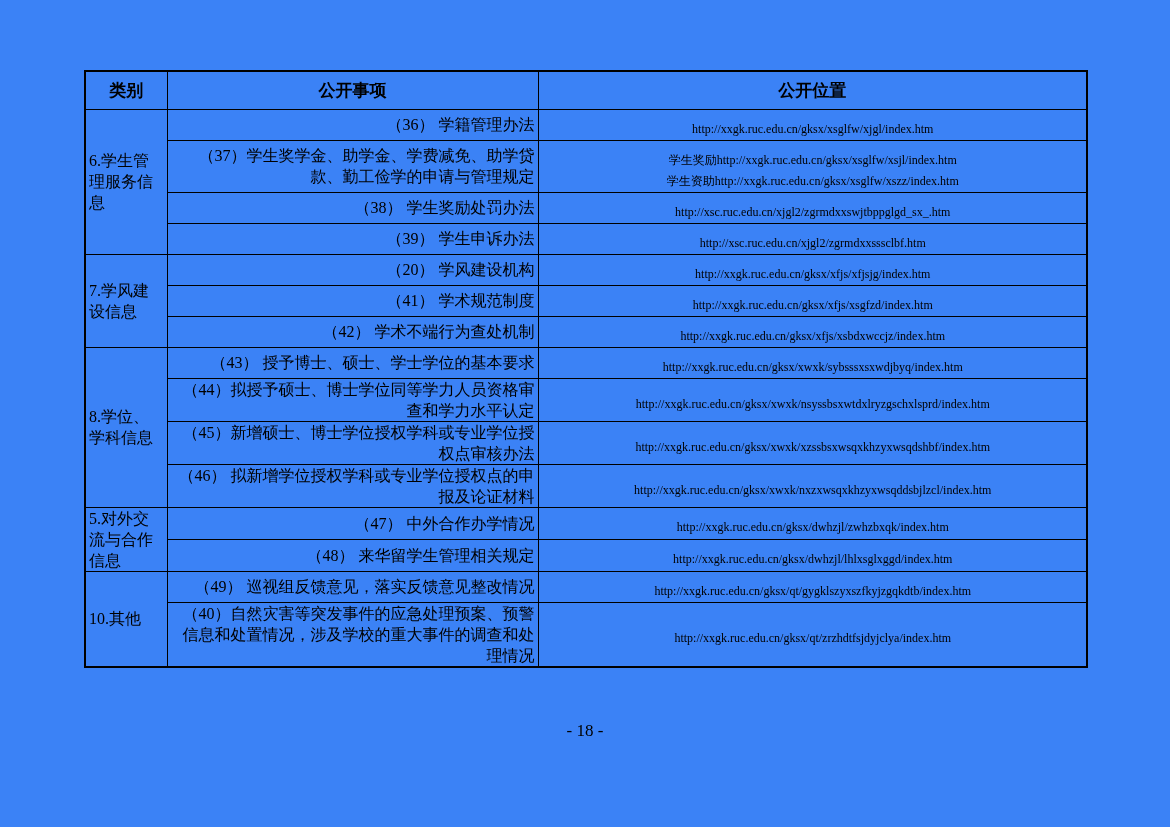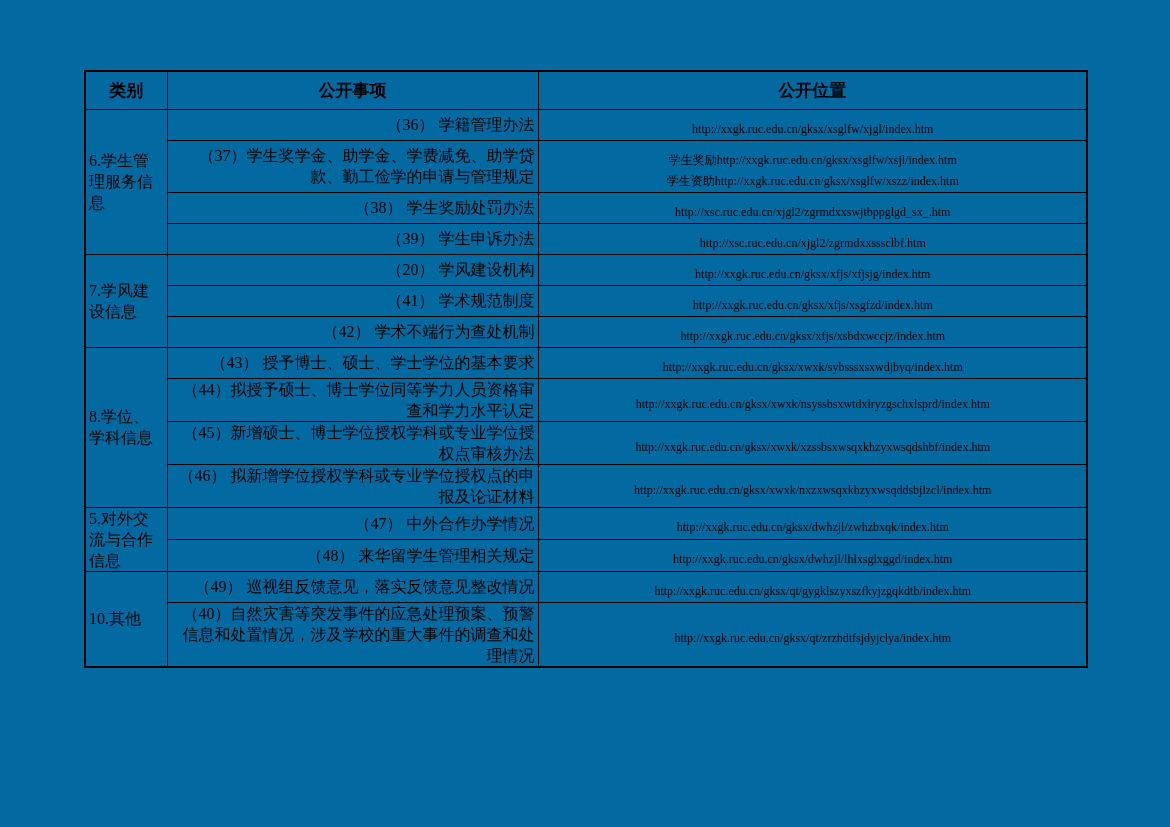--- a/index.html
+++ b/index.html
@@ -2,21 +2,21 @@
 <html><head>
 <meta charset="utf-8">
 <style>
   html, body {
     margin: 0; padding: 0;
     width: 1170px; height: 827px;
     background: #ffffff;
     font-family: "Liberation Serif", serif;
     color: #000;
   }
-  .canvas { position: relative; width: 1170px; height: 827px; background: #0369a1; }
+  .canvas { position: relative; width: 1170px; height: 827px; background: #3b82f6; }
 
   table.doc-table {
     position: absolute; left: 84px; top: 70px;
     width: 1002px;
     border-collapse: collapse;
     table-layout: fixed;
     border: 2px solid #000;
   }
   .doc-table th, .doc-table td {
     border: 1px solid #000;
@@ -147,13 +147,14 @@
       <td class="item">（49） 巡视组反馈意见，落实反馈意见整改情况</td>
       <td class="loc">http://xxgk.ruc.edu.cn/gksx/qt/gygklszyxszfkyjzgqkdtb/index.htm</td>
     </tr>
     <tr style="height:63px">
       <td class="item">（40）自然灾害等突发事件的应急处理预案、预警信息和处置情况，涉及学校的重大事件的调查和处理情况</td>
       <td class="loc">http://xxgk.ruc.edu.cn/gksx/qt/zrzhdtfsjdyjclya/index.htm</td>
     </tr>
   </tbody>
     </table>
 
+  <div class="pagenum">- 18 -</div>
 </div>
 
 </body></html>

